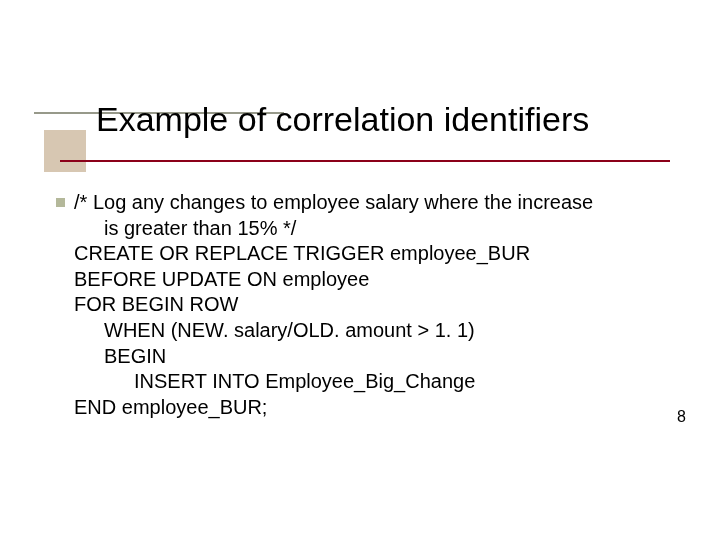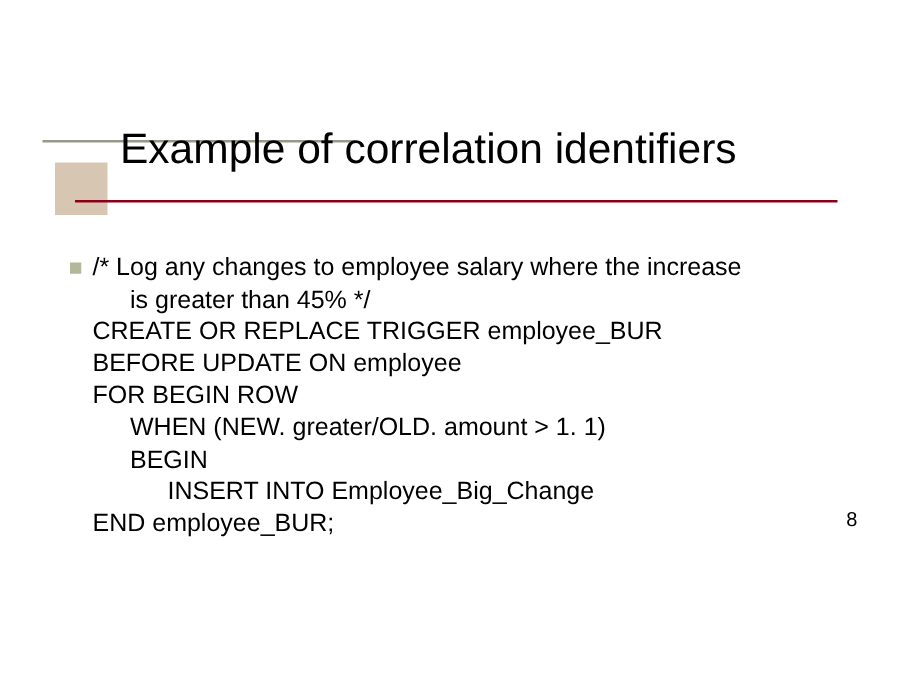--- a/index.html
+++ b/index.html
@@ -68,21 +68,20 @@
     position: absolute;
     left: -18px;
     top: 8px;
     width: 9px;
     height: 9px;
     background: #b4b89a;
     border-radius: 0;
   }
   .body .bullet-wrap {
     position: relative;
-    margin-top: 12px;
   }
   .ind1 { padding-left: 30px; }
   .ind2 { padding-left: 60px; }
   .b { font-weight: normal; }
   .page-num {
     position: absolute;
     right: 34px;
     bottom: 22px;
     font-size: 16px;
     color: #000;
@@ -96,28 +95,28 @@
   <div class="decor-line-top"></div>
   <div class="decor-line-bottom"></div>
 
   <div class="title">Example of correlation identifiers</div>
 
   <div class="body">
     <div class="bullet-wrap">
       <div class="bullet"></div>
       <div>/* Log any changes to employee salary where the increase</div>
     </div>
-    <div class="ind1">is greater than 45% */</div>
+    <div class="ind1">is greater than 15% */</div>
     <div>
       <span class="b">CREATE OR REPLACE TRIGGER </span><span>employee_BUR</span>
     </div>
     <div>BEFORE UPDATE ON employee</div>
     <div class="b">FOR BEGIN ROW</div>
     <div class="ind1">
-      <span>WHEN (</span><span class="b">NEW.</span><span> greater/</span><span class="b">OLD.</span><span> amount &gt; 1. 1)</span>
+      <span>WHEN (</span><span class="b">NEW.</span><span> salary/</span><span class="b">OLD.</span><span> amount &gt; 1. 1)</span>
     </div>
     <div class="ind1">BEGIN</div>
     <div class="ind2">INSERT INTO Employee_Big_Change</div>
     <div>END employee_BUR;</div>
   </div>
 
   <div class="page-num">8</div>
 </div>
 
 </body></html>

